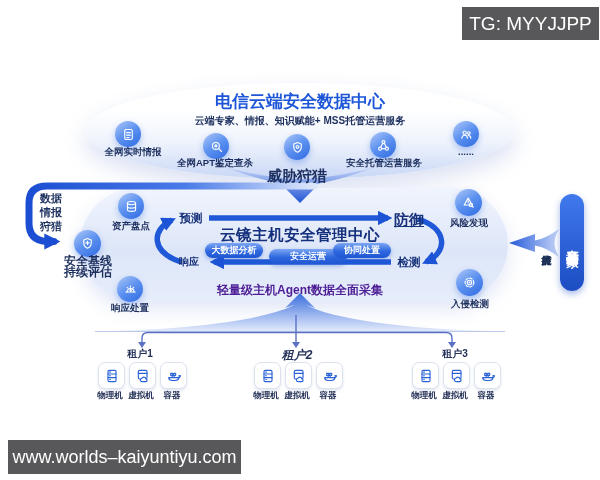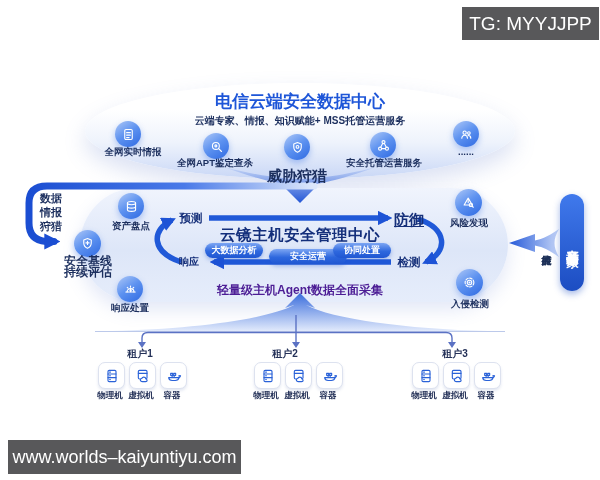--- a/index.html
+++ b/index.html
@@ -208,21 +208,21 @@
 <div class="lbl" style="left:190px;top:282px;width:220px;font-size:12px;color:#4c1d95;">轻量级主机Agent数据全面采集</div>
 
 <div class="abs vtext" style="left:560px;top:194px;width:24px;height:97px;border-radius:12px;
             background:linear-gradient(180deg,#4079ec,#1c4dc2);box-shadow:0 3px 7px rgba(28,77,194,.4);
             color:#fff;font-weight:bold;font-size:12.5px;text-align:center;letter-spacing:1px;
             display:flex;align-items:center;justify-content:center;">产品运营专家</div>
 <div class="abs vtext" style="left:539px;top:221px;width:14px;height:52px;font-size:10px;font-weight:bold;color:#1d3058;
             display:flex;align-items:center;justify-content:center;">扩展能力</div>
 
 <div class="lbl" style="left:110px;top:347px;width:60px;font-size:10px;color:#243158;">租户1</div>
-<div class="lbl" style="left:255px;top:347px;width:60px;font-size:10px;color:#243158;">租户2</div>
+<div class="lbl" style="left:267px;top:347px;width:60px;font-size:12px;color:#243158;font-style:italic;">租户2</div>
 <div class="lbl" style="left:425px;top:347px;width:60px;font-size:10px;color:#243158;">租户3</div>
 
 <div class="tb" style="left:98px;top:362px;">
   <svg width="16" height="16" viewBox="0 0 24 24">
       <rect x="6" y="3.5" width="12" height="17" rx="1.8"></rect>
       <path d="M6 9h12M6 14.5h12"></path>
       <path d="M9 6.2h.01M9 11.7h.01M9 17.2h.01" stroke-width="2.4"></path>
     </svg>
 </div>
 <div class="tb" style="left:129px;top:362px;">

